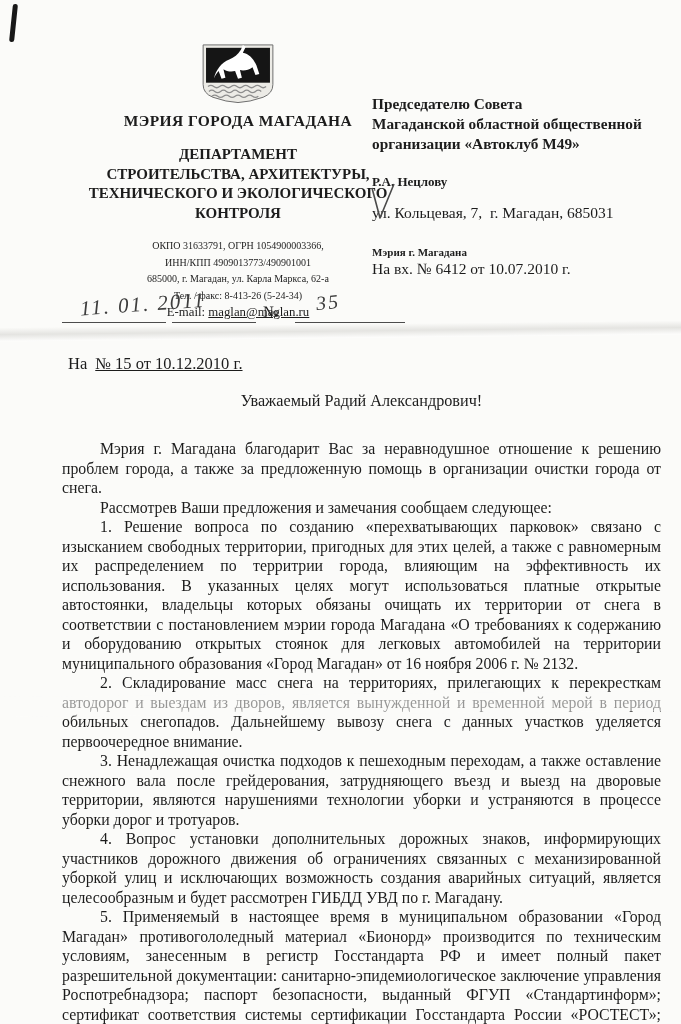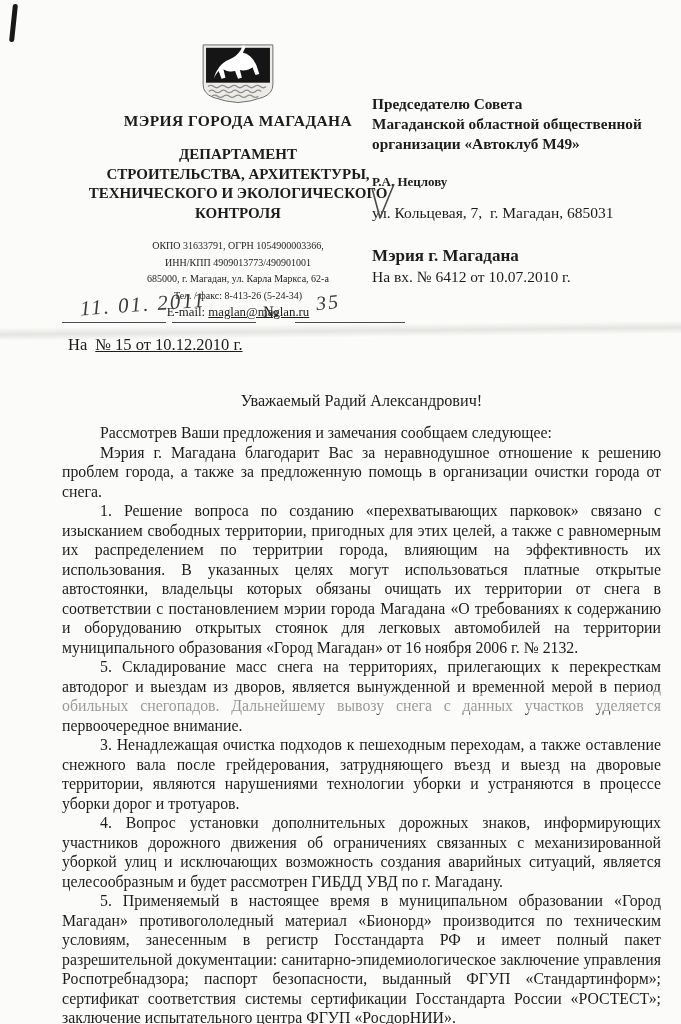--- a/index.html
+++ b/index.html
@@ -32,40 +32,40 @@
   .department { font-weight:bold; font-size:15px; line-height:19.5px; white-space:pre-line; margin-top:15px; }
   .details { font-size:10px; line-height:16.5px; white-space:pre-line; margin-top:15px; }
   .email-line { font-size:12.8px; line-height:16.5px; }
   .email-line .email { text-decoration:underline; }
 
   
   .hr { position:absolute; left:372px; top:94px; width:300px; text-align:left; }
   .to-block { font-weight:bold; font-size:15.3px; line-height:20px; white-space:pre-line; }
   .rc-name { font-weight:bold; font-size:13px; margin-top:20px; }
   .rc-addr { font-size:15.5px; margin-top:14px; white-space:pre-wrap; }
-  .stamp-org { font-weight:bold; font-size:17px; margin-top:24px; }
+  .stamp-org { font-weight:bold; font-size:11px; margin-top:24px; }
   .incoming { font-size:15.5px; margin-top:2px; }
 
   .checkmark { position:absolute; left:370px; top:182px; }
 
   
   .hw { font-style:italic; color:#3d3d3d; font-size:21px; letter-spacing:2px; }
   .hw-date { position:absolute; left:80px; top:292px; transform:rotate(-4deg); }
   .hw-num  { position:absolute; left:316px; top:291px; transform:rotate(-6deg); font-size:20px; }
   .u-seg { position:absolute; height:0; border-bottom:1.6px solid #4c4c4c; }
   .seg1 { left:62px;  top:322px; width:104px; }
   .seg2 { left:172px; top:322px; width:84px; }
   .seg3 { left:295px; top:322px; width:110px; }
   .num-sign { position:absolute; left:263px; top:303px; font-size:16px; }
-  .reply-line { position:absolute; left:68px; top:335px; font-size:16.5px; }
+  .reply-line { position:absolute; left:68px; top:354px; font-size:16.5px; }
   .reply-line .ref { text-decoration:underline; margin-left:8px; }
 
   
   .body-block { position:absolute; left:62px; top:392px; width:599px; }
-  .salutation { text-align:center; font-size:16.2px; margin-bottom:12px; }
+  .salutation { text-align:center; font-size:16.2px; margin-bottom:28px; }
   .body-block p {
     margin:0; font-size:15.8px; line-height:19.5px;
     text-align:justify; text-indent:38px;
   }
 </style>
 </head>
 <body>
 
 <div class="page">
 
@@ -123,23 +123,23 @@
   <div class="num-sign">№</div>
   <div class="u-seg seg3"></div>
   <div class="hw hw-num">35</div>
 
   <div class="reply-line">
     <span>На</span><span class="ref">№ 15 от 10.12.2010 г.</span>
   </div>
 
   <div class="body-block">
     <div class="salutation">Уважаемый Радий Александрович!</div>
+    <p>Мэрия г. Магадана благодарит Вас за неравнодушное отношение к решению проблем города, а также за предложенную помощь в организации очистки города от снега.</p>
     <p>Рассмотрев Ваши предложения и замечания сообщаем следующее:</p>
-    <p>Мэрия г. Магадана благодарит Вас за неравнодушное отношение к решению проблем города, а также за предложенную помощь в организации очистки города от снега.</p>
     <p>1. Решение вопроса по созданию «перехватывающих парковок» связано с изысканием свободных территории, пригодных для этих целей, а также с равномерным их распределением по территрии города, влияющим на эффективность их использования. В указанных целях могут использоваться платные открытые автостоянки, владельцы которых обязаны очищать их территории от снега в соответствии с постановлением мэрии города Магадана «О требованиях к содержанию и оборудованию открытых стоянок для легковых автомобилей на территории муниципального образования «Город Магадан» от 16 ноября 2006 г.  № 2132.</p>
-    <p>5. Складирование масс снега на территориях, прилегающих к перекресткам автодорог и выездам из дворов,  является вынужденной и временной мерой в период обильных снегопадов. Дальнейшему вывозу снега с данных участков уделяется первоочередное внимание.</p>
+    <p>2. Складирование масс снега на территориях, прилегающих к перекресткам автодорог и выездам из дворов,  является вынужденной и временной мерой в период обильных снегопадов. Дальнейшему вывозу снега с данных участков уделяется первоочередное внимание.</p>
     <p>3. Ненадлежащая очистка подходов к пешеходным переходам, а также оставление снежного вала после грейдерования, затрудняющего въезд и выезд на дворовые территории, являются нарушениями технологии уборки и устраняются в процессе уборки дорог и тротуаров.</p>
     <p>4. Вопрос установки дополнительных дорожных знаков, информирующих участников дорожного движения об ограничениях связанных с механизированной уборкой улиц и исключающих возможность создания аварийных ситуаций, является целесообразным и будет рассмотрен  ГИБДД УВД по г. Магадану.</p>
     <p>5. Применяемый в настоящее время в муниципальном образовании «Город Магадан»  противогололедный материал «Бионорд» производится по техническим условиям, занесенным в регистр Госстандарта РФ и имеет полный пакет разрешительной документации: санитарно-эпидемиологическое заключение управления Роспотребнадзора; паспорт безопасности, выданный ФГУП «Стандартинформ»; сертификат соответствия системы сертификации Госстандарта России «РОСТЕСТ»; заключение испытательного центра ФГУП «РосдорНИИ».</p>
 
   </div>
 
 </div>
 
 </body></html>

